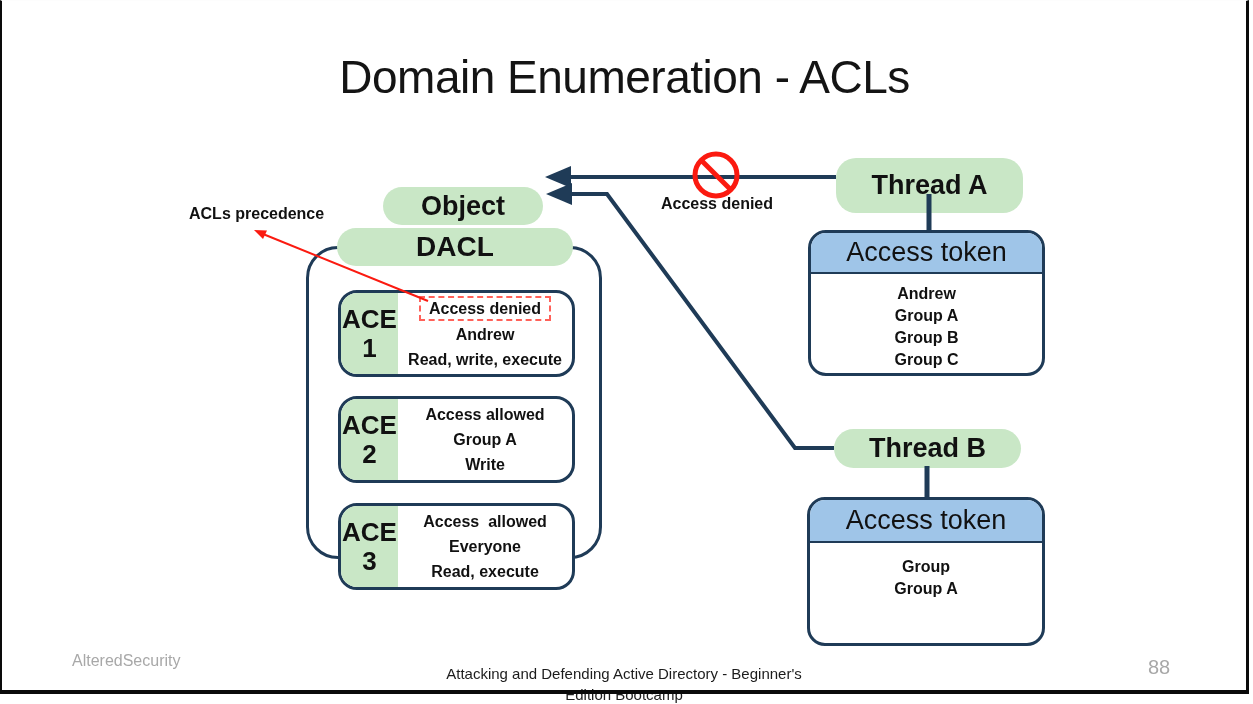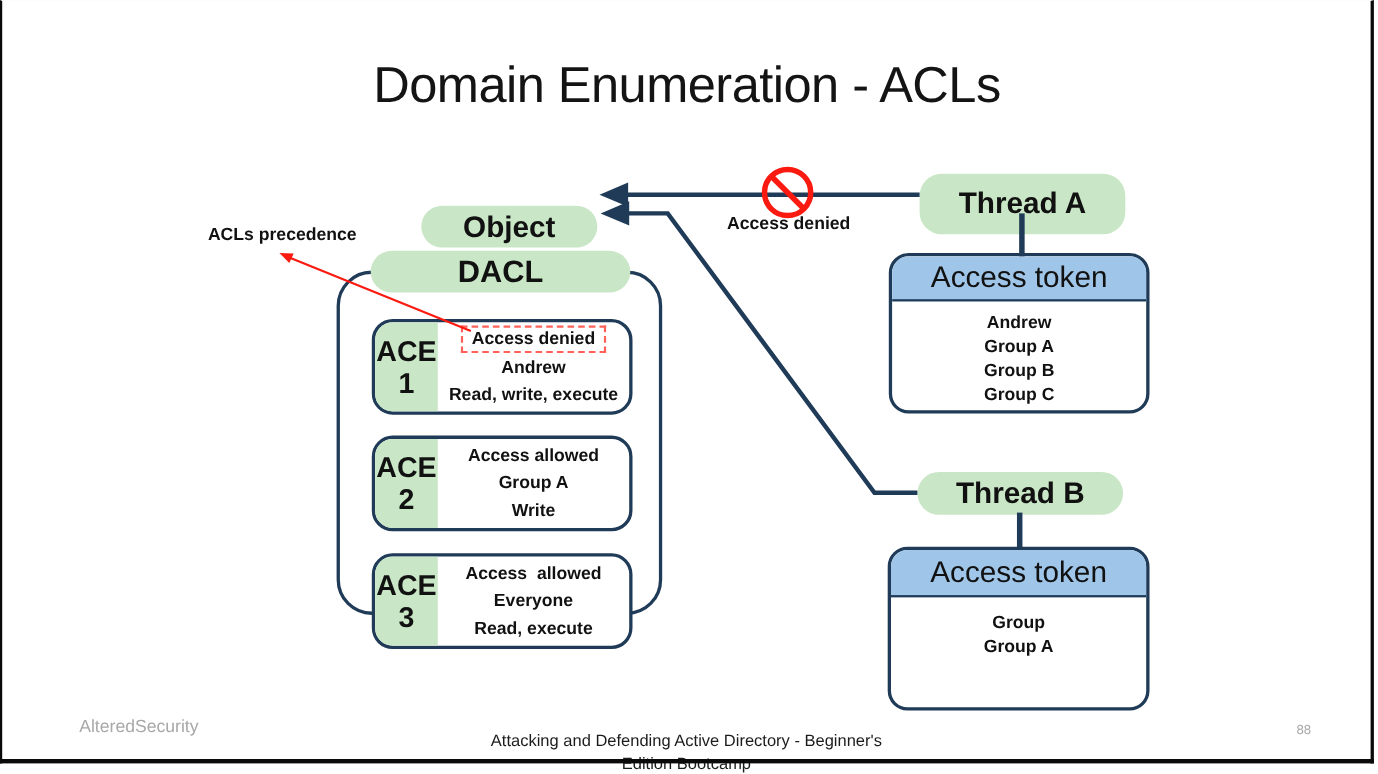--- a/index.html
+++ b/index.html
@@ -46,21 +46,21 @@
 
   .small-label{font-weight:bold;font-size:16px;color:#111;z-index:4;}
   .takes-precedence{left:189px;top:205px;}
   .access-denied{left:651px;top:195px;width:132px;text-align:center;}
 
   .overlay-svg{left:0;top:0;width:1253px;height:704px;z-index:3;pointer-events:none;}
 
   .footer-company{left:72px;top:652px;font-size:16px;color:var(--footer_gray);}
   .footer-center{left:374px;top:646px;width:500px;text-align:center;font-size:15px;
     line-height:21px;color:#1c1c1c;margin-top:17px;}
-  .footer-page{left:1148px;top:656px;width:44px;text-align:right;font-size:12px;color:var(--footer_gray);}
+  .footer-page{left:1148px;top:656px;width:44px;text-align:left;font-size:20px;color:var(--footer_gray);}
 </style>
 </head>
 <body>
 
 <div class="abs slide-frame"></div>
 
 <div class="abs page-title">Domain Enumeration - ACLs</div>
 
 <div class="abs pill pill-object">
   <span>Object</span>

